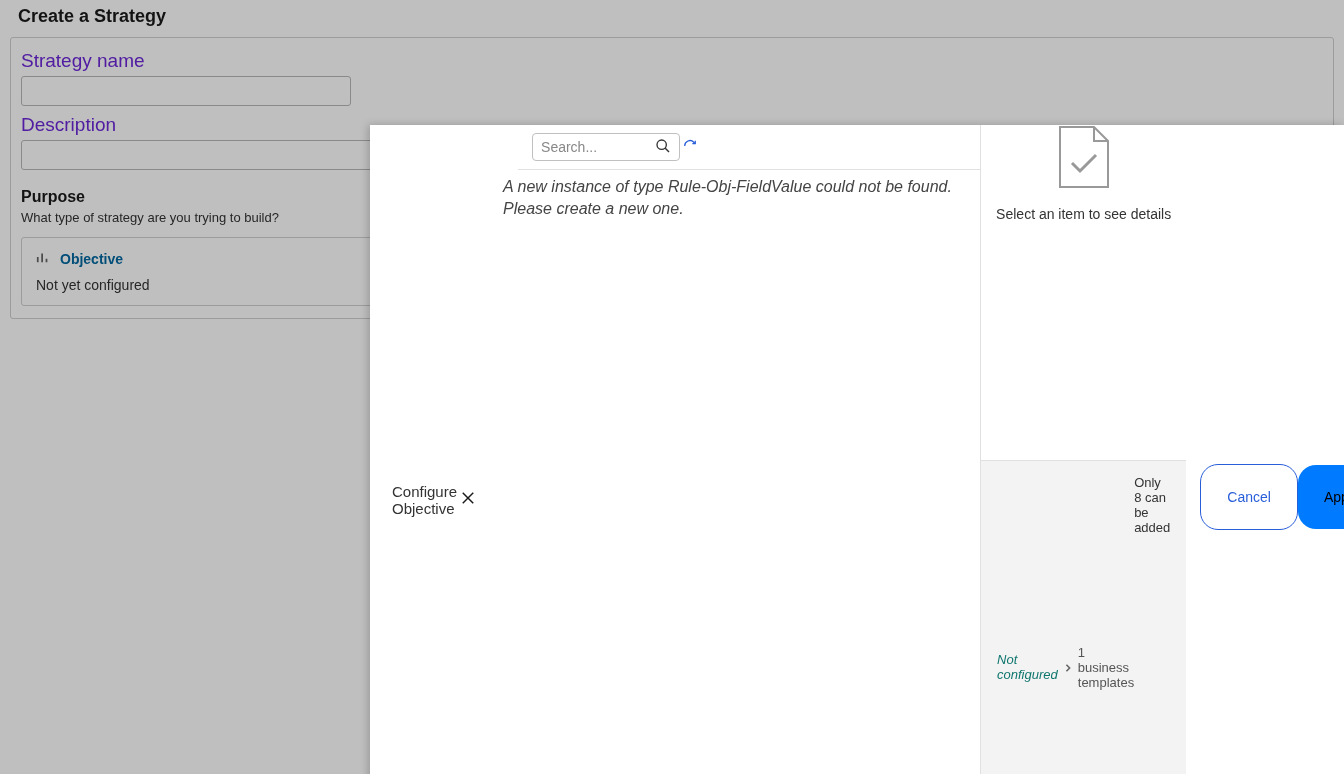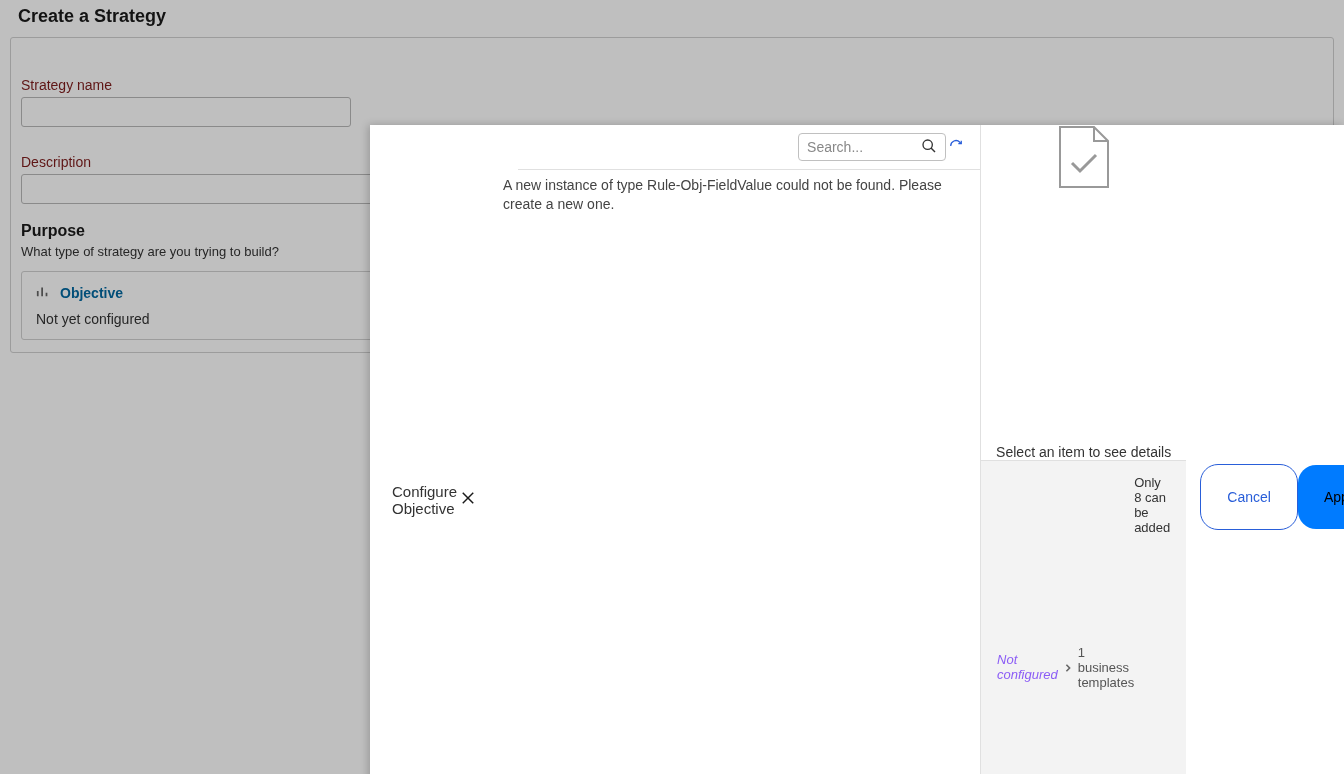--- a/index.html
+++ b/index.html
@@ -31,25 +31,24 @@
       border: 1px solid #d0d0d0;
       border-radius: 3px;
       margin: 4px 10px 10px 10px;
       padding: 12px 10px;
       background: #ffffff;
     }
     .form-row {
       margin-bottom: 8px;
     }
     .form-label {
-      font-size: 14px;
-      color: #7f1d1d;
+      font-size: 19px;
+      color: #6d28d9;
       margin-bottom: 4px;
       display: block;
-      margin-top: 27px;
     }
     .form-input {
       width: 330px;
       height: 30px;
       border: 1px solid #b8b8b8;
       border-radius: 3px;
       padding: 4px 8px;
       font-size: 14px;
       background: #ffffff;
     }
@@ -157,21 +156,21 @@
     
     .modal-left {
       width: 480px;
       display: flex;
       flex-direction: column;
       border-right: 1px solid #e0e0e0;
     }
     .search-bar {
       display: flex;
       align-items: center;
-      justify-content: flex-end;
+      justify-content: flex-start;
       padding: 8px 14px;
       border-bottom: 1px solid #e0e0e0;
       margin-left: 17px;
     }
     .search-wrap {
       display: flex;
       align-items: center;
       border: 1px solid #c0c0c0;
       border-radius: 4px;
       height: 28px;
@@ -205,36 +204,37 @@
       display: flex;
       align-items: center;
       justify-content: center;
     }
     .refresh-btn svg {
       width: 14px;
       height: 14px;
     }
     .error-msg {
       padding: 6px 2px;
-      font-size: 14px;
+      font-style: italic;
+      font-size: 16px;
       color: #444;
       line-height: 1.35;
     }
     
     .modal-right {
       flex: 1;
       display: flex;
       flex-direction: column;
     }
     .detail-area {
       height: 335px;
       display: flex;
       flex-direction: column;
       align-items: center;
-      justify-content: space-between;
+      justify-content: flex-start;
       gap: 14px;
     }
     .detail-icon {
       color: #999;
     }
     .detail-text {
       font-size: 14px;
       color: #333;
     }
     .config-area {
@@ -247,21 +247,21 @@
     }
     .config-left {
       display: flex;
       align-items: center;
       gap: 6px;
       color: #555;
     }
     .not-configured {
       font-style: italic;
       font-size: 13px;
-      color: #8b5cf6;
+      color: #0f766e;
     }
     .config-count {
       font-size: 13px;
       color: #555;
     }
     .config-limit {
       font-size: 13px;
       color: #333;
     }
     .chevron-icon {

